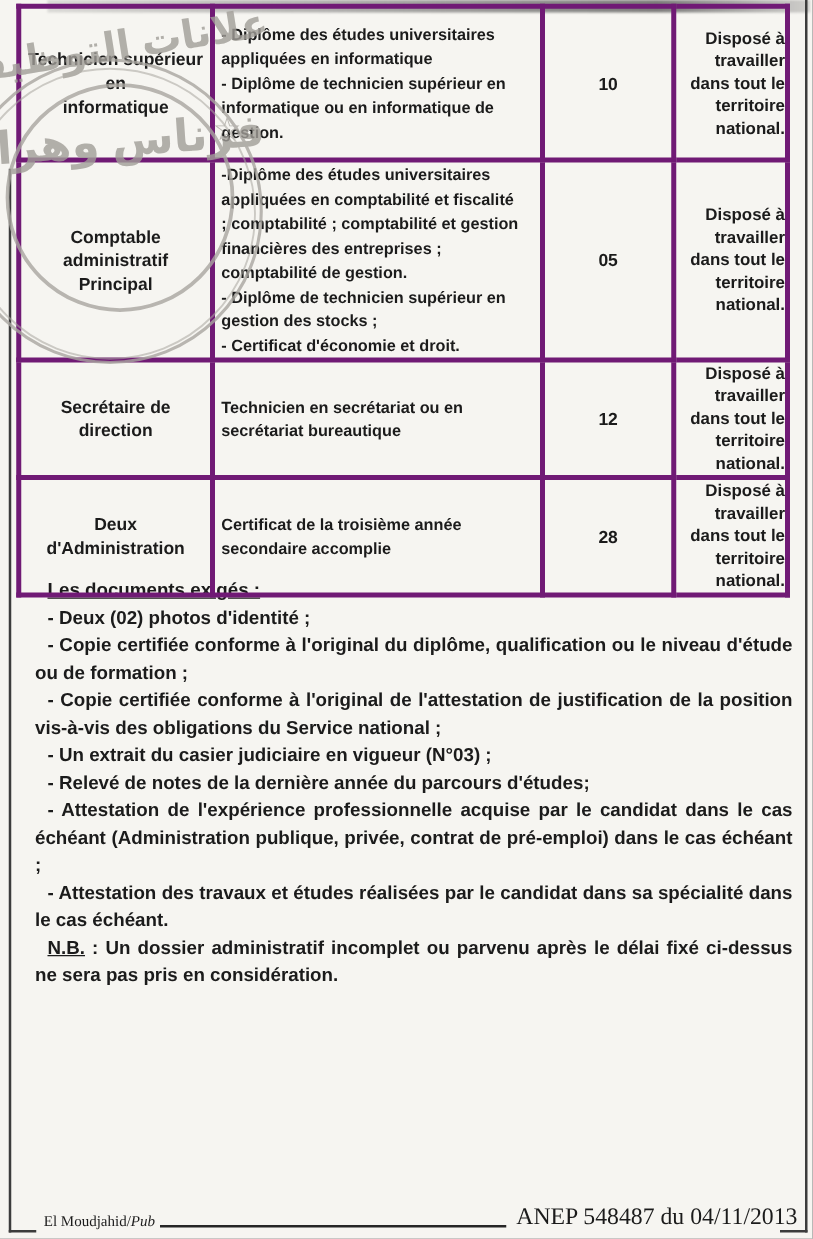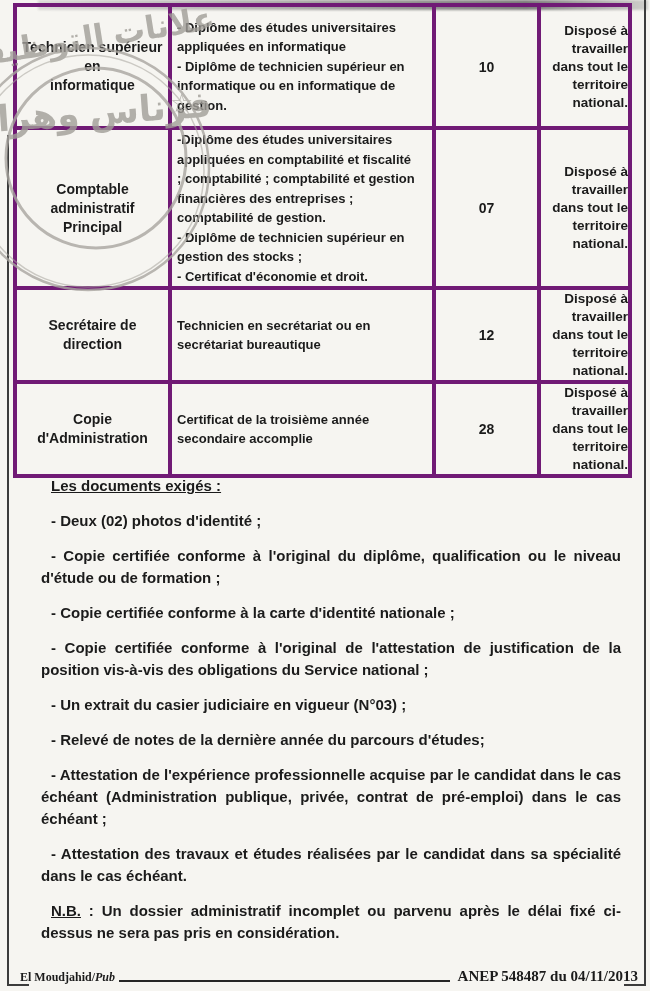--- a/index.html
+++ b/index.html
@@ -42,34 +42,34 @@
   td.pos   { text-align:center; white-space:pre; font-size:14px;  line-height:19px; }
   td.req   { white-space:pre; font-size:13px; line-height:19.5px; padding-left:5px; }
   td.cnt   { text-align:center; font-size:14px;margin-left:21px; }
   td.avail { text-align:right; white-space:pre; font-size:13.5px; line-height:18px; }
   tr.r1 { height:123px; } tr.r2 { height:157px; } tr.r3 { height:92px; } tr.r4 { height:90px; }
   
   .textblock {
     position:absolute; left:28px; right:16px; top:462px;
     font-size:15px; font-weight:bold; line-height:22px;
   }
-  .textblock p { margin:13px; text-indent:10px; text-align:justify; }
+  .textblock p { margin:0; text-indent:10px; text-align:justify; }
   .doc-heading span { text-decoration:underline; }
   .closing { letter-spacing:-0.3px; }
   .nb-label { text-decoration:underline; }
   
   .footer {
-    position:absolute; left:20px; right:12px; bottom:6px; height:16px;
+    position:absolute; left:35px; right:12px; bottom:6px; height:16px;
     display:flex; align-items:flex-end;
-    font-family:"Liberation Serif", "DejaVu Serif", serif; font-weight:bold;
+    font-family:"Liberation Serif", "DejaVu Serif", serif; font-weight:normal;
   }
   .footer .src  { font-size:12px; white-space:nowrap; }
   .footer .src i { font-style:italic; }
   .footer .rule { flex:1; border-top:2px solid #262626; margin:0 8px 3px 4px; }
-  .footer .anep { font-size:15px; white-space:nowrap; }
+  .footer .anep { font-size:19px; white-space:nowrap; }
 </style>
 </head>
 <body>
 
 <div class="page">
 
   <div class="smudge-top"></div>
   <div class="border-left"></div>
   <div class="border-right"></div>
   <div class="tick bl"></div>
@@ -115,59 +115,58 @@
 administratif
 Principal</td>
       <td class="req">-Diplôme des études universitaires
 appliquées en comptabilité et fiscalité
 ; comptabilité ; comptabilité et gestion
 financières des entreprises ;
 comptabilité de gestion.
 - Diplôme de technicien supérieur en
 gestion des stocks ;
 - Certificat d'économie et droit.</td>
-      <td class="cnt">07</td>
+      <td class="cnt">05</td>
       <td class="avail">Disposé à
 travailler
 dans tout le
 territoire
 national.</td>
     </tr>
     <tr class="r3">
       <td class="pos">Secrétaire de
 direction</td>
       <td class="req">Technicien en secrétariat ou en
 secrétariat bureautique</td>
       <td class="cnt">12</td>
       <td class="avail">Disposé à
 travailler
 dans tout le
 territoire
 national.</td>
     </tr>
     <tr class="r4">
-      <td class="pos">Copie
+      <td class="pos">Deux
 d'Administration</td>
       <td class="req">Certificat de la troisième année
 secondaire accomplie</td>
       <td class="cnt">28</td>
       <td class="avail">Disposé à
 travailler
 dans tout le
 territoire
 national.</td>
     </tr>
   </tbody>
     </table>
 
   <div class="textblock">
     <p class="doc-heading"><span>Les documents exigés :</span></p>
     <p>- Deux (02) photos d'identité ;</p>
     <p>- Copie certifiée conforme à l'original du diplôme, qualification ou le niveau d'étude ou de formation ;</p>
-    <p>- Copie certifiée conforme à la carte d'identité nationale ;</p>
     <p>- Copie certifiée conforme à l'original de l'attestation de justification de la position vis-à-vis des obligations du Service national ;</p>
     <p>- Un extrait du casier judiciaire en vigueur (N°03) ;</p>
     <p>- Relevé de notes de la dernière année du parcours d'études;</p>
     <p>- Attestation de l'expérience professionnelle acquise par le candidat dans le cas échéant (Administration publique, privée, contrat de pré-emploi) dans le cas échéant ;</p>
     <p>- Attestation des travaux et études réalisées par le candidat dans sa spécialité dans le cas échéant.</p>
     <p><span class="nb-label">N.B.</span><span> : Un dossier administratif incomplet ou parvenu après le délai fixé ci-dessus ne sera pas pris en considération.</span></p>
   </div>
 
   <div class="footer">
     <span class="src"><span>El Moudjahid/</span><i>Pub</i></span>

